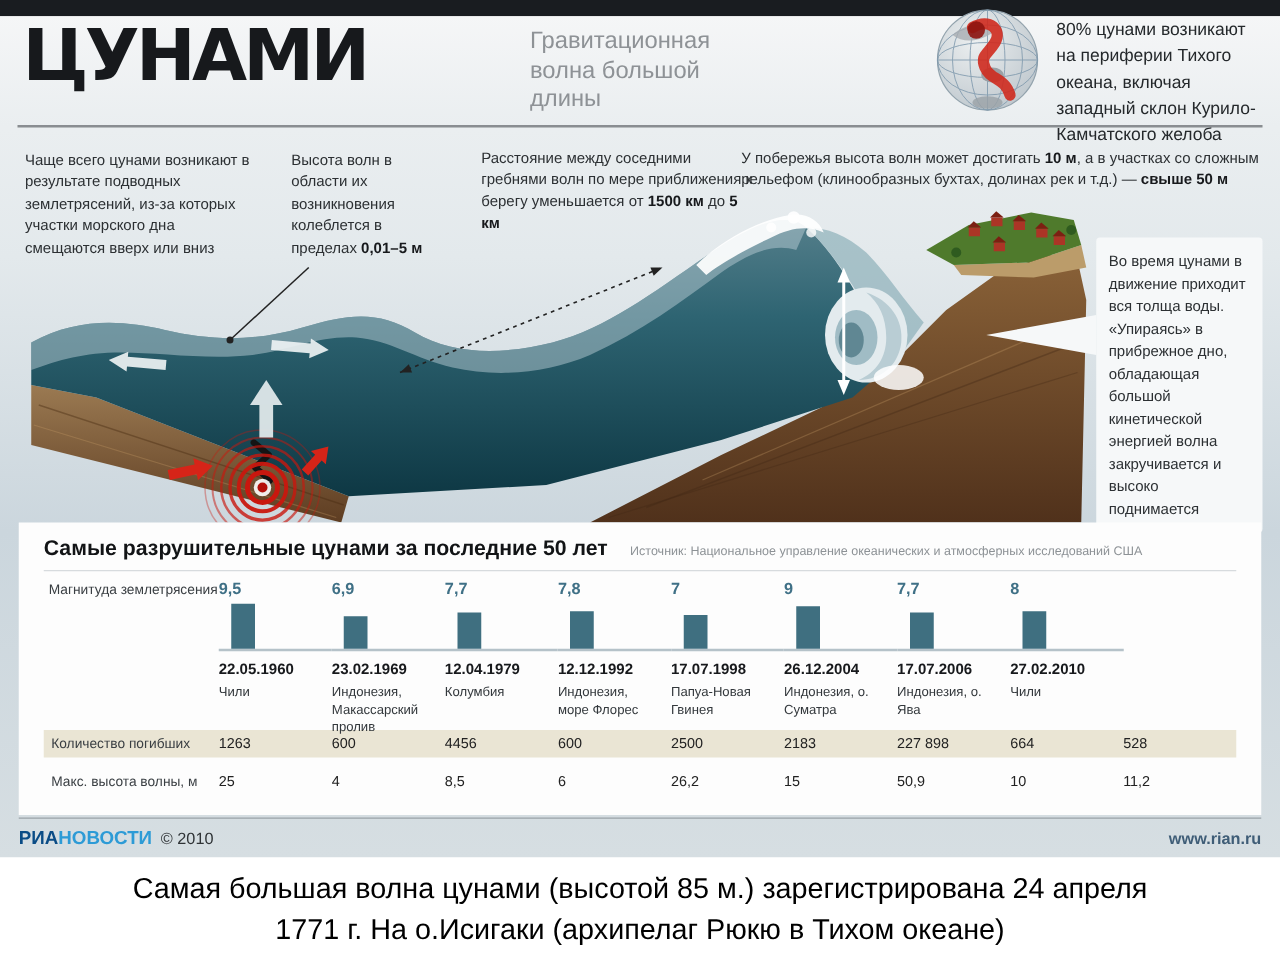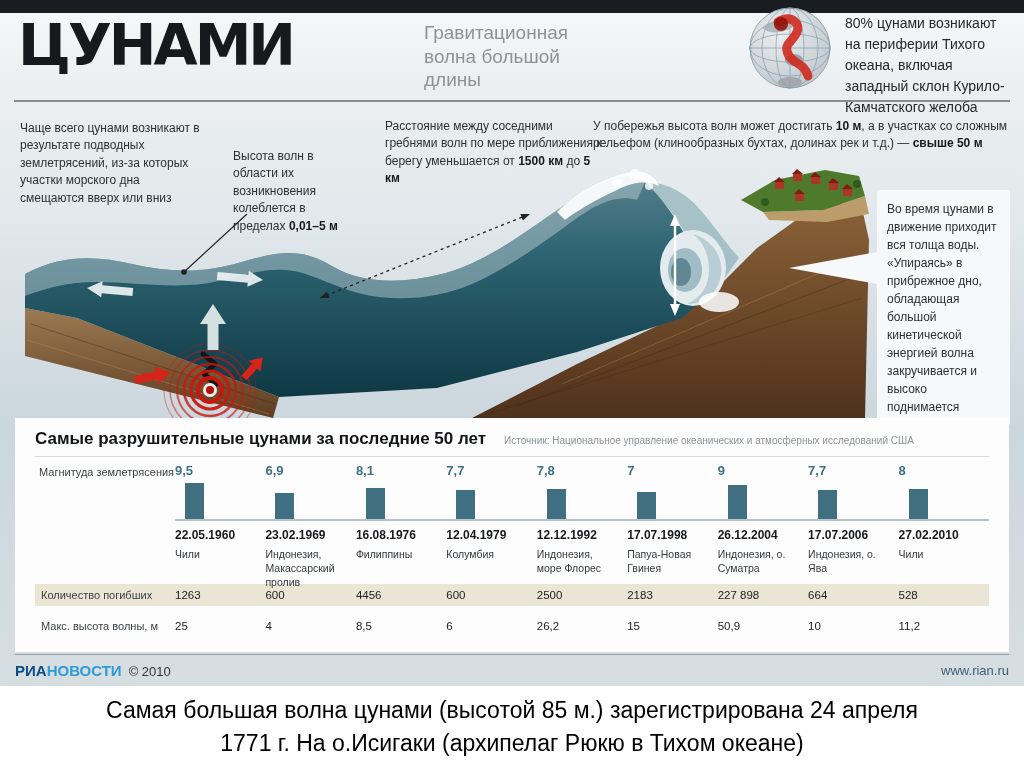--- a/index.html
+++ b/index.html
@@ -12,21 +12,21 @@
           background:linear-gradient(180deg,#f5f6f7,#eaeef0);}
   .hsep{position:absolute;top:100px;left:14px;right:14px;height:2px;background:#5f6468;opacity:.7;}
   .title{position:absolute;left:18px;top:17px;font-family:"DejaVu Sans",sans-serif;
          font-size:57px;line-height:1;font-weight:800;letter-spacing:-3px;color:#17191c;}
   .subtitle{position:absolute;left:424px;top:21px;width:190px;font-size:19px;line-height:1.24;color:#8e9296;}
   .globe{position:absolute;left:748px;top:6px;width:84px;height:84px;}
   .globe-note{position:absolute;left:845px;top:13px;width:170px;font-size:14px;line-height:1.5;color:#24282b;}
   .ann{position:absolute;font-size:12px;line-height:1.45;color:#2c3033;}
   .ann b{color:#17191c;}
   .ann1{left:20px;top:120px;width:182px;}
-  .ann2{left:233px;top:120px;width:128px;margin-top:28px;}
+  .ann2{left:233px;top:120px;width:128px;}
   .ann3{left:385px;top:118px;width:218px;}
   .ann4{left:593px;top:118px;width:424px;}
   .sidebox{position:absolute;left:877px;top:190px;width:113px;padding:10px;background:#f6f8f9;
            border-radius:3px;font-size:12px;line-height:1.5;color:#2c3033;}
   .illus{position:absolute;left:17px;top:156px;width:990px;height:262px;}
   
   .card{position:absolute;left:15px;top:418px;width:994px;height:234px;background:#fdfdfd;box-sizing:border-box;
         padding:11px 20px 8px 20px;}
   .card-head{display:flex;align-items:baseline;gap:18px;}
   .c-title{font-size:17px;font-weight:bold;color:#121416;}
@@ -44,21 +44,21 @@
   .vrow.beige{background:#eae5d4;}
   .vlabel{font-size:11px;color:#3a3f43;padding-left:6px;}
   .val{font-size:11.5px;color:#222;}
   
   .footer{position:absolute;left:15px;right:15px;top:654px;border-top:1px solid #99a2a8;
           display:flex;justify-content:space-between;align-items:center;padding-top:7px;}
   .brand{font-size:15px;font-weight:800;}
   .brand .ria{color:#0a4c86;}
   .brand .nov{color:#2d9bd6;}
   .brand .cr{color:#2f3336;font-weight:normal;font-size:13px;margin-left:7px;}
-  .site{font-size:13px;font-weight:normal;color:#3f5d77;}
+  .site{font-size:13px;font-weight:bold;color:#3f5d77;}
   
   .caption{position:absolute;top:686px;left:0;width:1024px;height:81px;background:#fff;
            text-align:center;color:#000;font-size:23px;line-height:1.42;padding-top:8px;box-sizing:border-box;}
 </style>
 </head>
 <body>
 
 <div class="frame">
   <div class="info">
     <div class="topbar"></div>
@@ -238,28 +238,20 @@
           </div>
         <div>
             <div class="mag">6,9</div>
             <div class="barbox">
               <div class="bar" style="height: 26px; background: rgb(63, 111, 128);"></div>
             </div>
             <div class="date">23.02.1969</div>
             <div class="loc">Индонезия, Макассарский пролив</div>
           </div>
         <div>
-            <div class="mag">8,1</div>
-            <div class="barbox">
-              <div class="bar" style="height: 31px; background: rgb(63, 111, 128);"></div>
-            </div>
-            <div class="date">16.08.1976</div>
-            <div class="loc">Филиппины</div>
-          </div>
-        <div>
             <div class="mag">7,7</div>
             <div class="barbox">
               <div class="bar" style="height: 29px; background: rgb(63, 111, 128);"></div>
             </div>
             <div class="date">12.04.1979</div>
             <div class="loc">Колумбия</div>
           </div>
         <div>
             <div class="mag">7,8</div>
             <div class="barbox">

